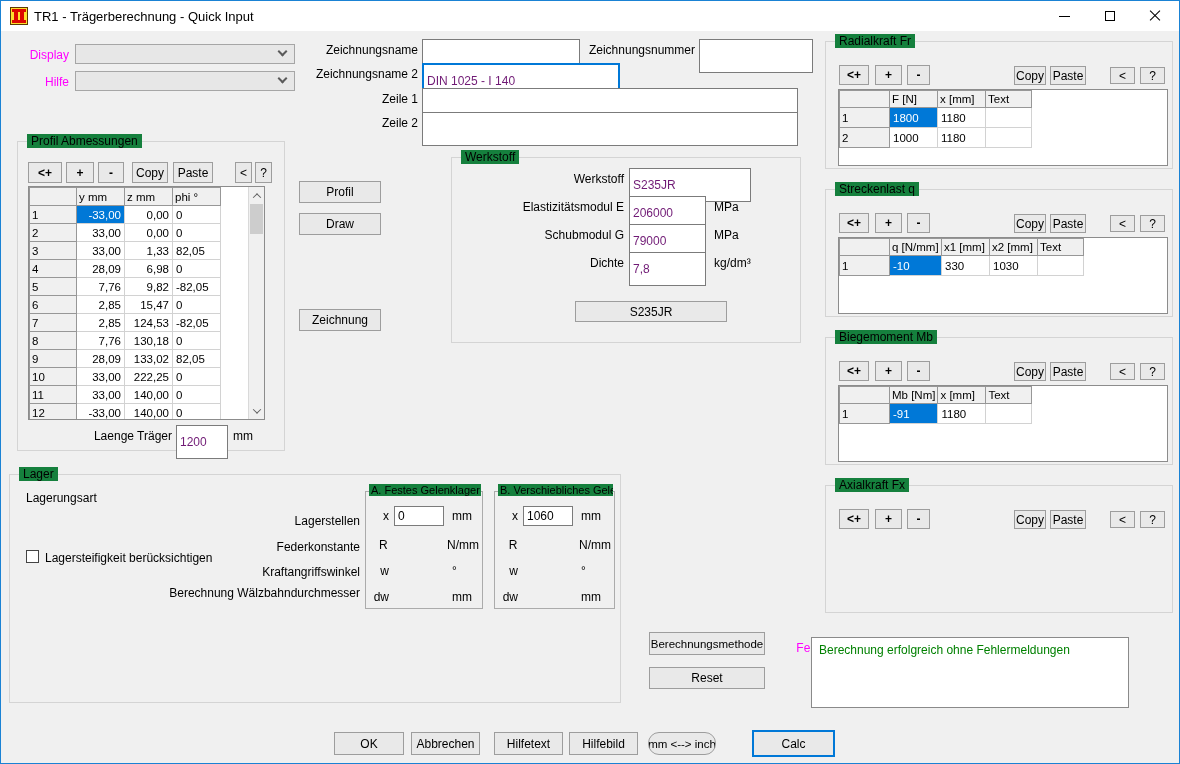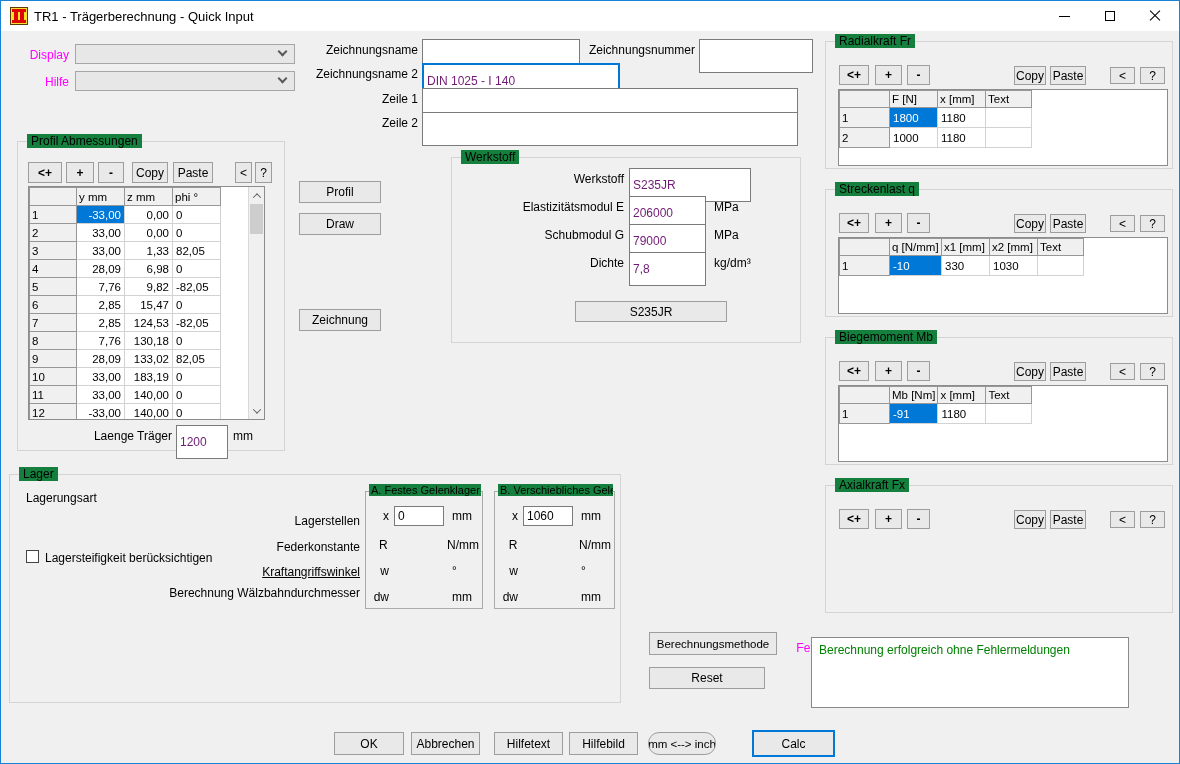--- a/index.html
+++ b/index.html
@@ -198,21 +198,21 @@
             </tr>
         <tr>
               <td class="hc">9</td>
               <td class="dc num">28,09</td>
               <td class="dc num">133,02</td>
               <td class="dc">82,05</td>
             </tr>
         <tr>
               <td class="hc">10</td>
               <td class="dc num">33,00</td>
-              <td class="dc num">183,19</td>
+              <td class="dc num">222,25</td>
               <td class="dc">0</td>
             </tr>
         <tr>
               <td class="hc">11</td>
               <td class="dc num">33,00</td>
               <td class="dc num">140,00</td>
               <td class="dc">0</td>
             </tr>
         <tr>
               <td class="hc">12</td>
@@ -384,21 +384,21 @@
   </div>
 
   <div class="grp" style="left:8px;top:473px;width:612px;height:229px;">
     <span class="gl">Lager</span>
     <span class="lbl" style="left:16px;top:16px;">Lagerungsart</span>
     <span class="cb" style="left:16px;top:75px;"></span>
     <span class="lbl" style="left:35px;top:76px;">Lagersteifigkeit berücksichtigen</span>
 
     <span class="lbl r" style="left:110px;top:39px;width:240px;">Lagerstellen</span>
     <span class="lbl r" style="left:110px;top:65px;width:240px;">Federkonstante</span>
-    <span class="lbl r" style="left:110px;top:90px;width:240px;text-decoration:underline;">Kraftangriffswinkel</span>
+    <span class="lbl r" style="left:110px;top:90px;width:240px;">Kraftangriffswinkel</span>
     <span class="lbl r" style="left:110px;top:111px;width:240px;">Berechnung Wälzbahndurchmesser</span>
 
     <div class="subgrp" style="left:355px;top:16px;width:118px;height:118px;">
       <span class="gl">A. Festes Gelenklager</span>
       <div class="brow" style="top:14px;">
         <span class="sym">x</span>
         <input class="bfield" value="0" style="">
         <span class="unit">mm</span>
       </div>
       <div class="brow" style="top:43px;">
@@ -436,21 +436,21 @@
         <span class="unit">°</span>
       </div>
       <div class="brow" style="top:95px;">
         <span class="sym">dw</span>
         <span class="bspacer"></span>
         <span class="unit">mm</span>
       </div>
     </div>
   </div>
 
-  <button class="btn" style="left:648px;top:631px;width:128px;height:23px;font-size:11.5px;">Berechnungsmethode</button>
+  <button class="btn" style="left:648px;top:631px;width:116px;height:23px;font-size:11.5px;">Berechnungsmethode</button>
   <button class="btn" style="left:648px;top:666px;width:116px;height:22px;">Reset</button>
   <span class="lbl mag r" style="left:770px;top:640px;width:66px;">Fehler :</span>
   <div class="err-box" style="left:810px;top:636px;width:318px;height:71px;">
     <span>Berechnung erfolgreich ohne Fehlermeldungen</span>
   </div>
 
   <button class="btn" style="left:333px;top:731px;width:70px;height:23px;">OK</button>
   <button class="btn" style="left:410px;top:731px;width:69px;height:23px;">Abbrechen</button>
   <button class="btn" style="left:493px;top:731px;width:69px;height:23px;">Hilfetext</button>
   <button class="btn" style="left:568px;top:731px;width:69px;height:23px;">Hilfebild</button>

